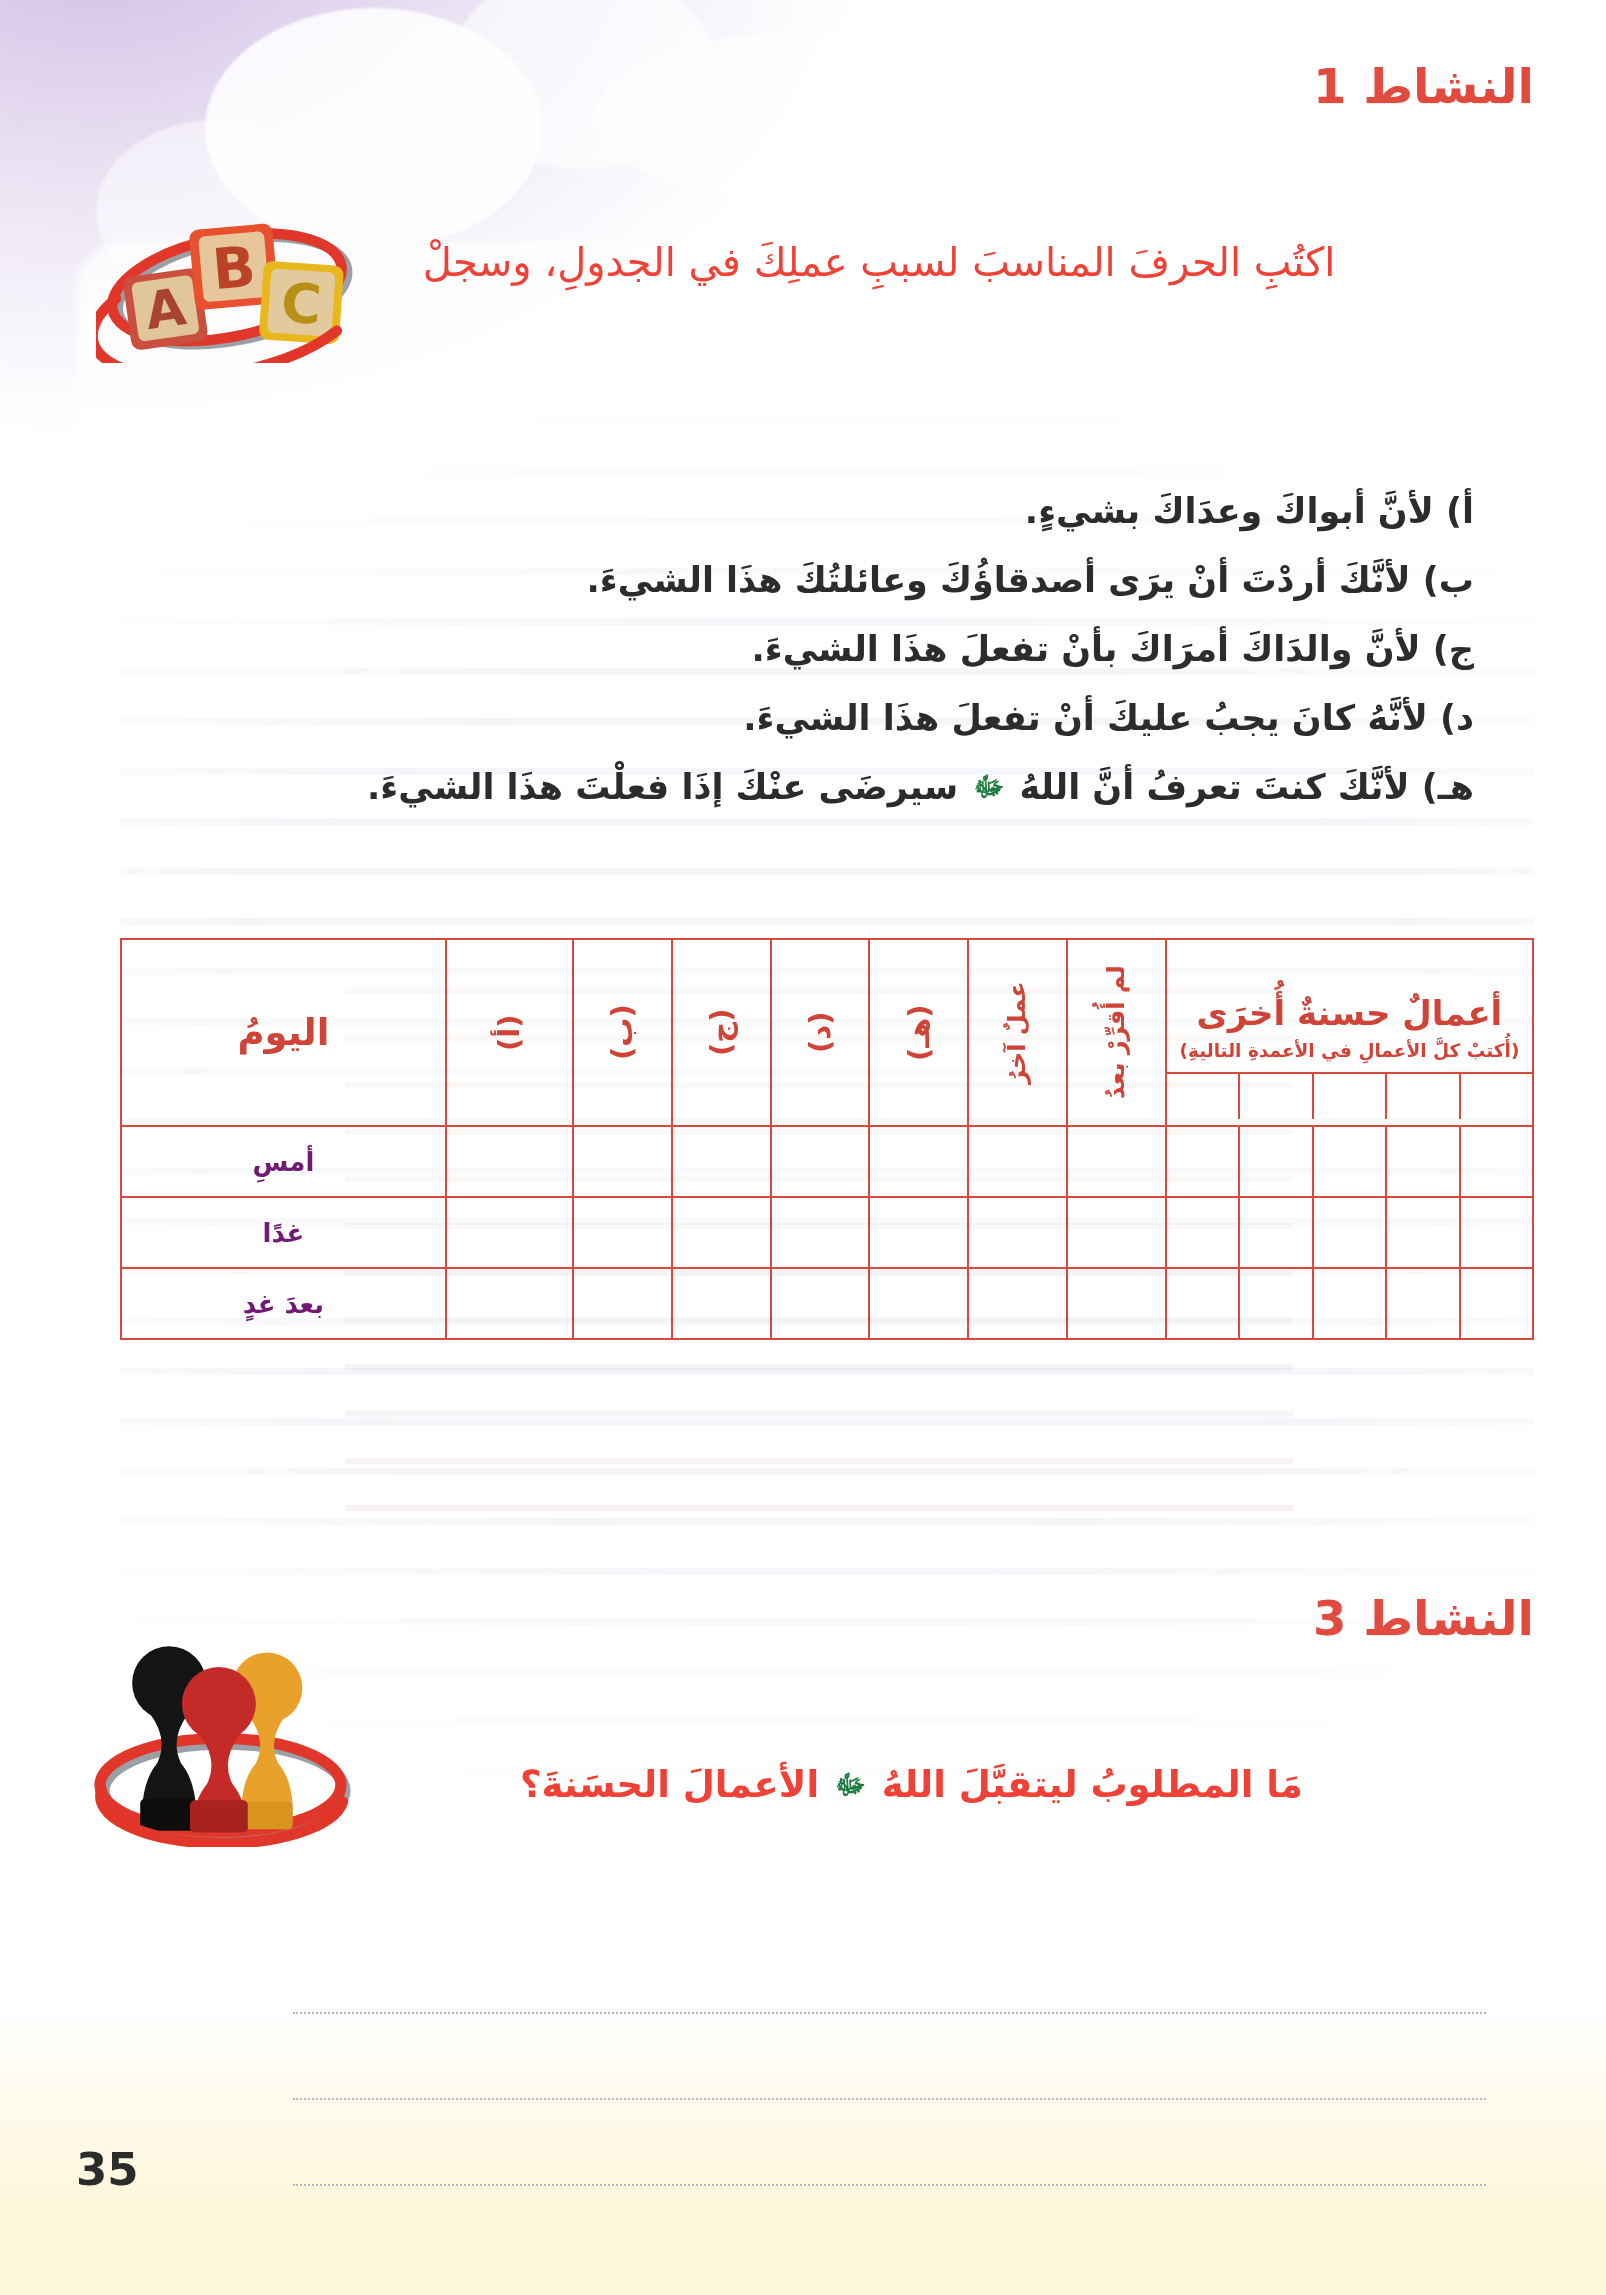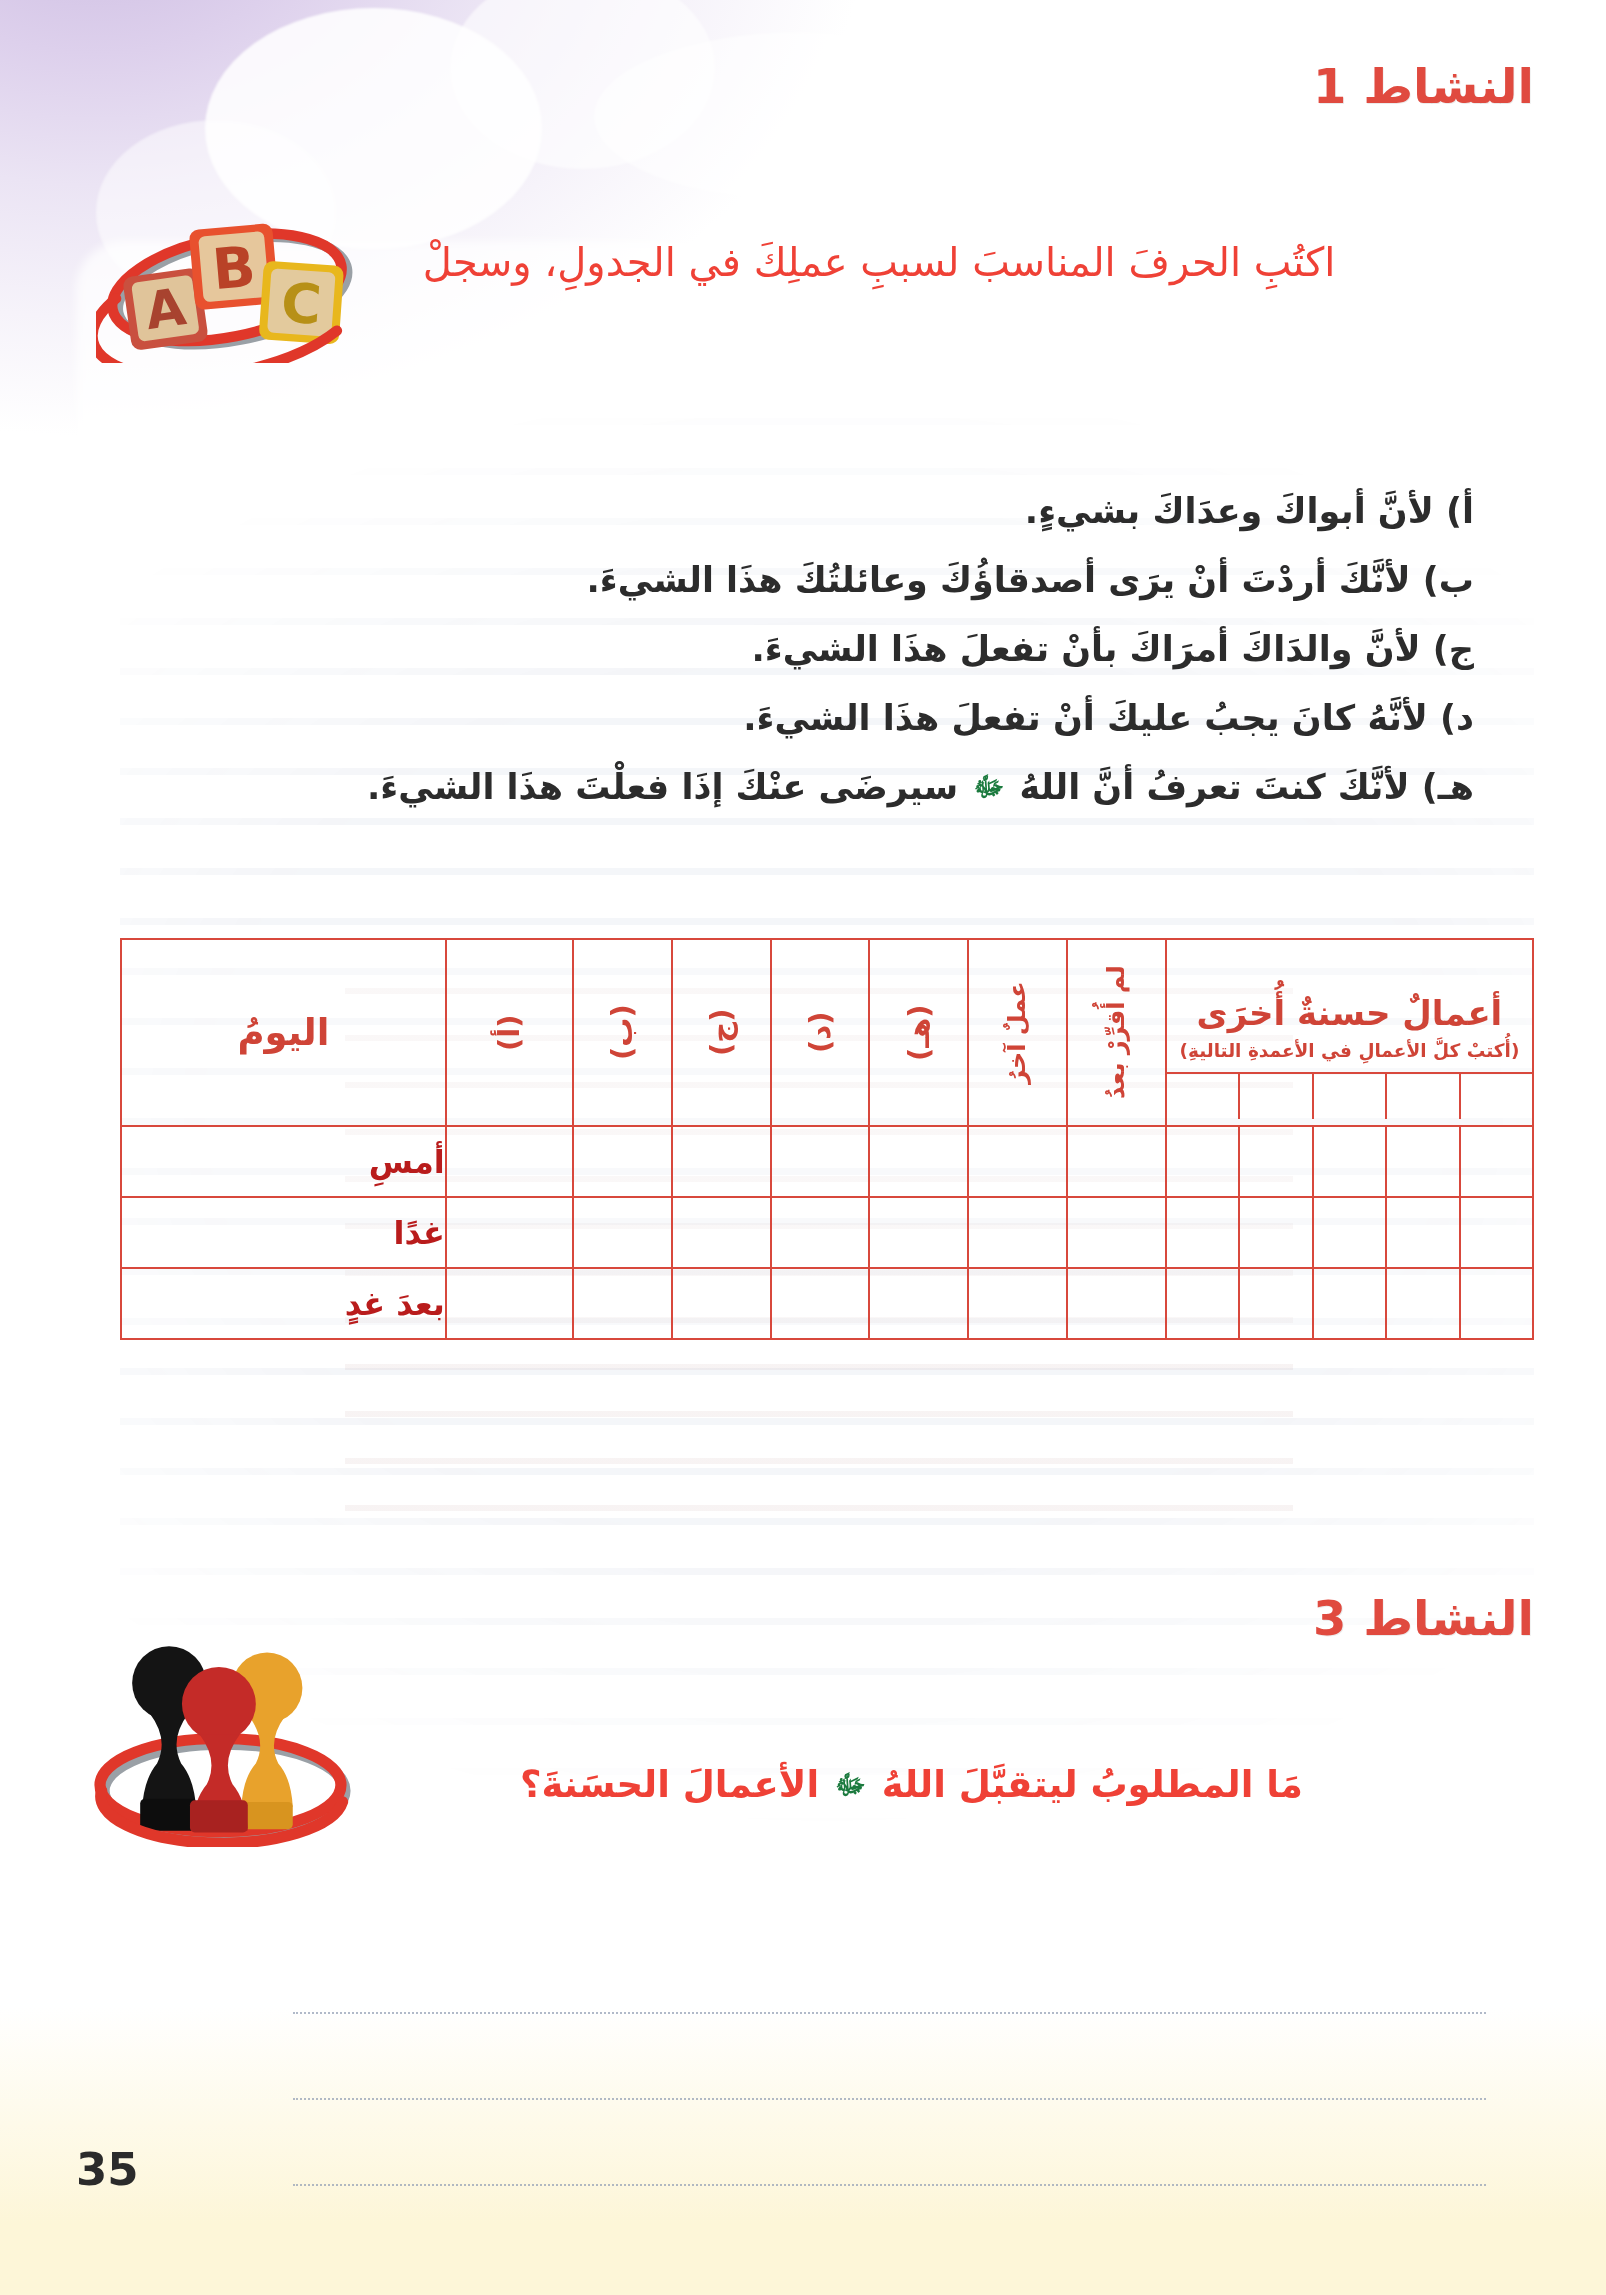--- a/index.html
+++ b/index.html
@@ -114,22 +114,22 @@
   .other-hdr{
     padding:11.2px 14.5px 0;text-align:center;color:#cf4437;
   }
   .other-hdr .t1{font-size:34px;font-weight:bold;line-height:1.15;margin-top:48px;}
   .other-hdr .t2{font-size:18.5px;font-weight:bold;margin-top:6.4px;}
   .sub-slots{display:flex;height:45px;margin-top:11.2px;border-top:2.4px solid #d8483c;}
   .sub-slots i{flex:1;border-left:2.4px solid #d8483c;display:block;}
   .sub-slots i:last-child{border-left:none;}
   .body-row td{height:69px;}
   .row-label{
-    color:#b91c1c;font-weight:bold;font-size:32px;
-    background:rgba(255,255,255,.45);
+    color:#701a75;font-weight:bold;font-size:26px;
+    text-align:center;background:rgba(255,255,255,.45);
   }
   .cell-split{display:flex;height:100%;}
   .cell-split i{flex:1;border-left:2.4px solid #d8483c;}
   .cell-split i:last-child{border-left:none;}
 
   
   .question{
     position:absolute;right:120px;left:337px;top:1763px;
     color:#ef4136;font-weight:bold;font-size:37px;
     text-align:center;direction:rtl;white-space:nowrap;

